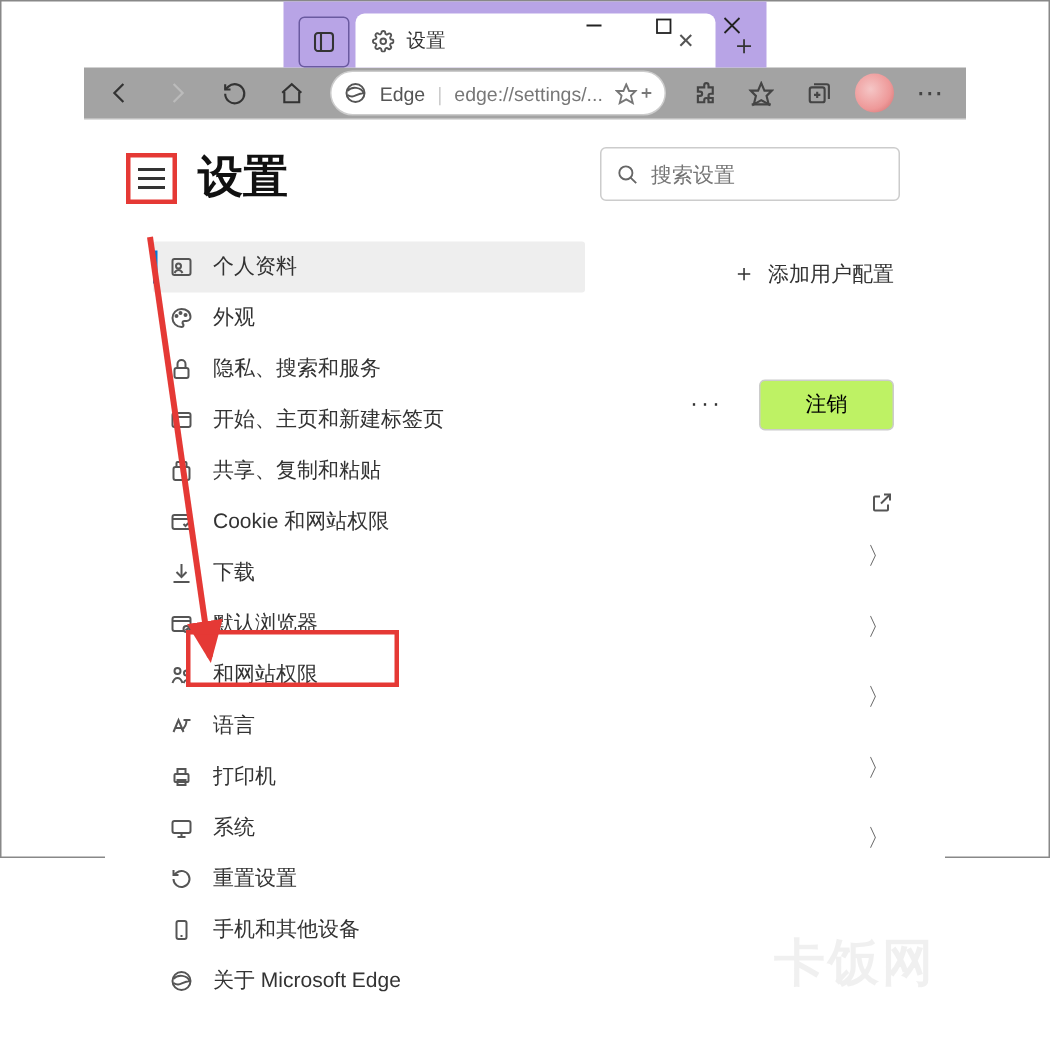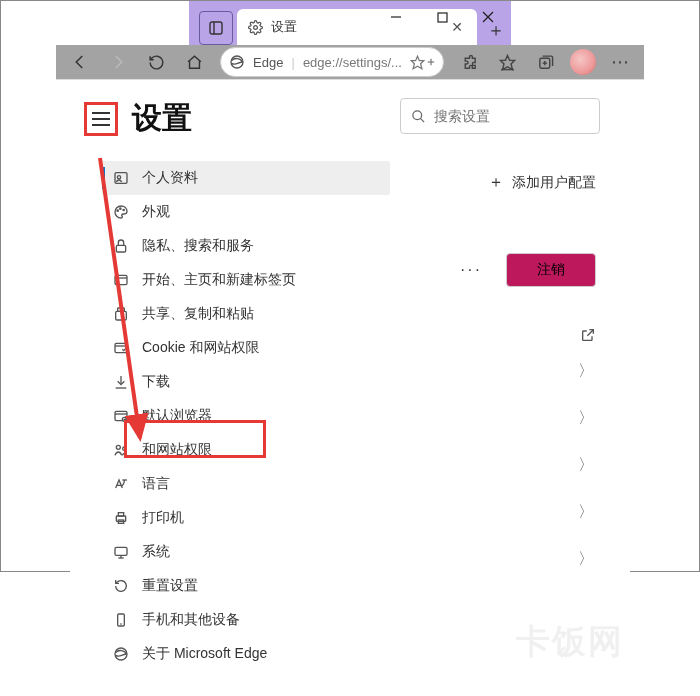--- a/index.html
+++ b/index.html
@@ -44,21 +44,21 @@
   .hl2 { left: 54px; top: 340px; width: 142px; height: 38px; }
   svg.arrow { position:absolute; left:22px; top:70px; pointer-events:none; }
 
   .main { flex:1; padding: 18px 30px 0 0; position:relative; }
   .search-box { width: 200px; height: 36px; border:1px solid #ccc; border-radius:4px; background:#fff; display:flex; align-items:center; padding:0 10px; gap:8px; margin-left:auto; margin-bottom: 38px; }
   .search-box input { border:none; outline:none; font-size:14px; flex:1; background:transparent; }
   .add-row { display:flex; align-items:center; justify-content:flex-end; gap:8px; font-size:14px; color:#333; margin-bottom: 60px; padding-right:4px; }
   .add-row .plus { font-size:16px; }
   .card-row { display:flex; align-items:center; justify-content:flex-end; gap:14px; margin-bottom:40px; padding-right:4px; }
   .dots { font-size:16px; letter-spacing:2px; color:#333; padding:6px 10px; }
-  .logout-btn { width:90px; height:34px; border:1px solid #ccc; border-radius:4px; background:#be185d; font-size:14px; display:flex; align-items:center; justify-content:center; }
+  .logout-btn { width:90px; height:34px; border:1px solid #ccc; border-radius:4px; background:#bef264; font-size:14px; display:flex; align-items:center; justify-content:center; }
   .ext-icon { display:flex; justify-content:flex-end; padding-right:4px; color:#555; margin-bottom:18px; }
   .chev-col { display:flex; flex-direction:column; align-items:flex-end; gap:26px; padding-right:6px; color:#666; }
   .chev { font-size:16px; }
 
   .watermark { position:absolute; right:6px; bottom:6px; font-size:34px; color:rgba(0,0,0,0.06); font-weight:700; pointer-events:none; letter-spacing:2px; }
 
   svg { display:block; }
 </style>
 </head>
 <body>

